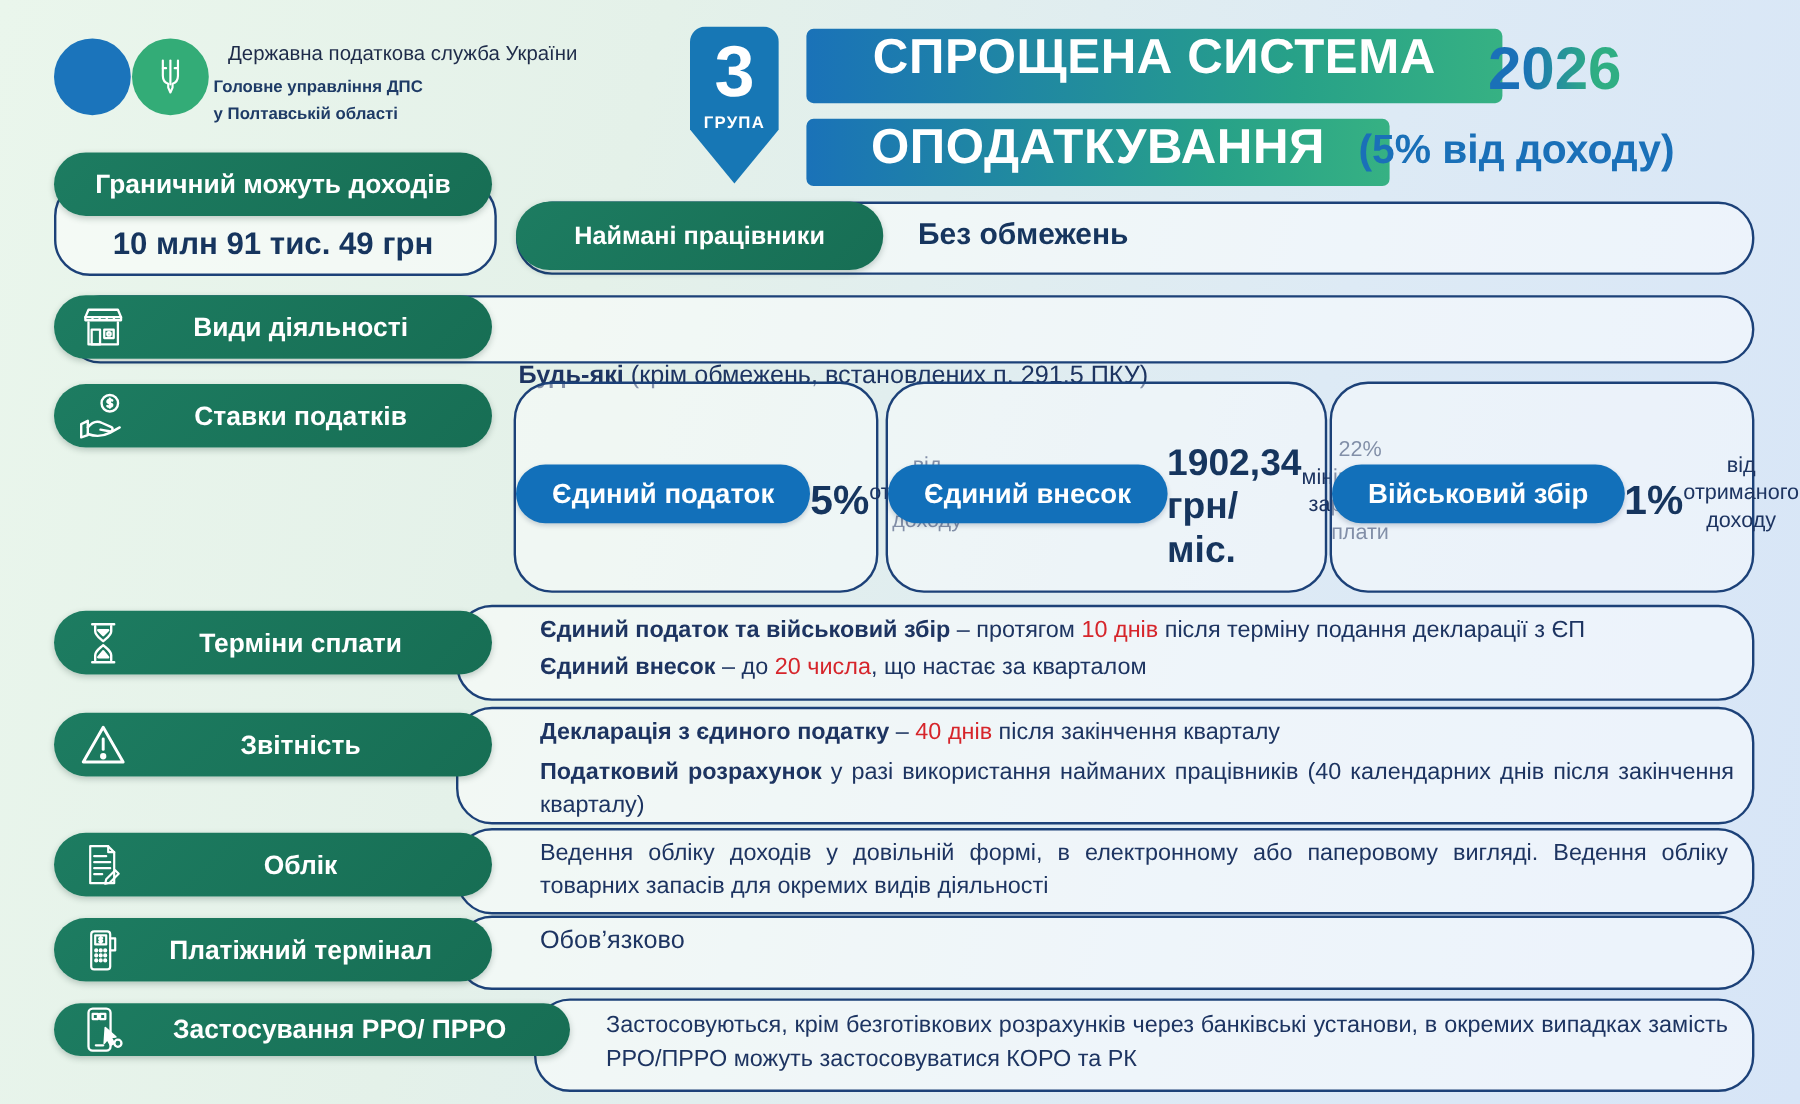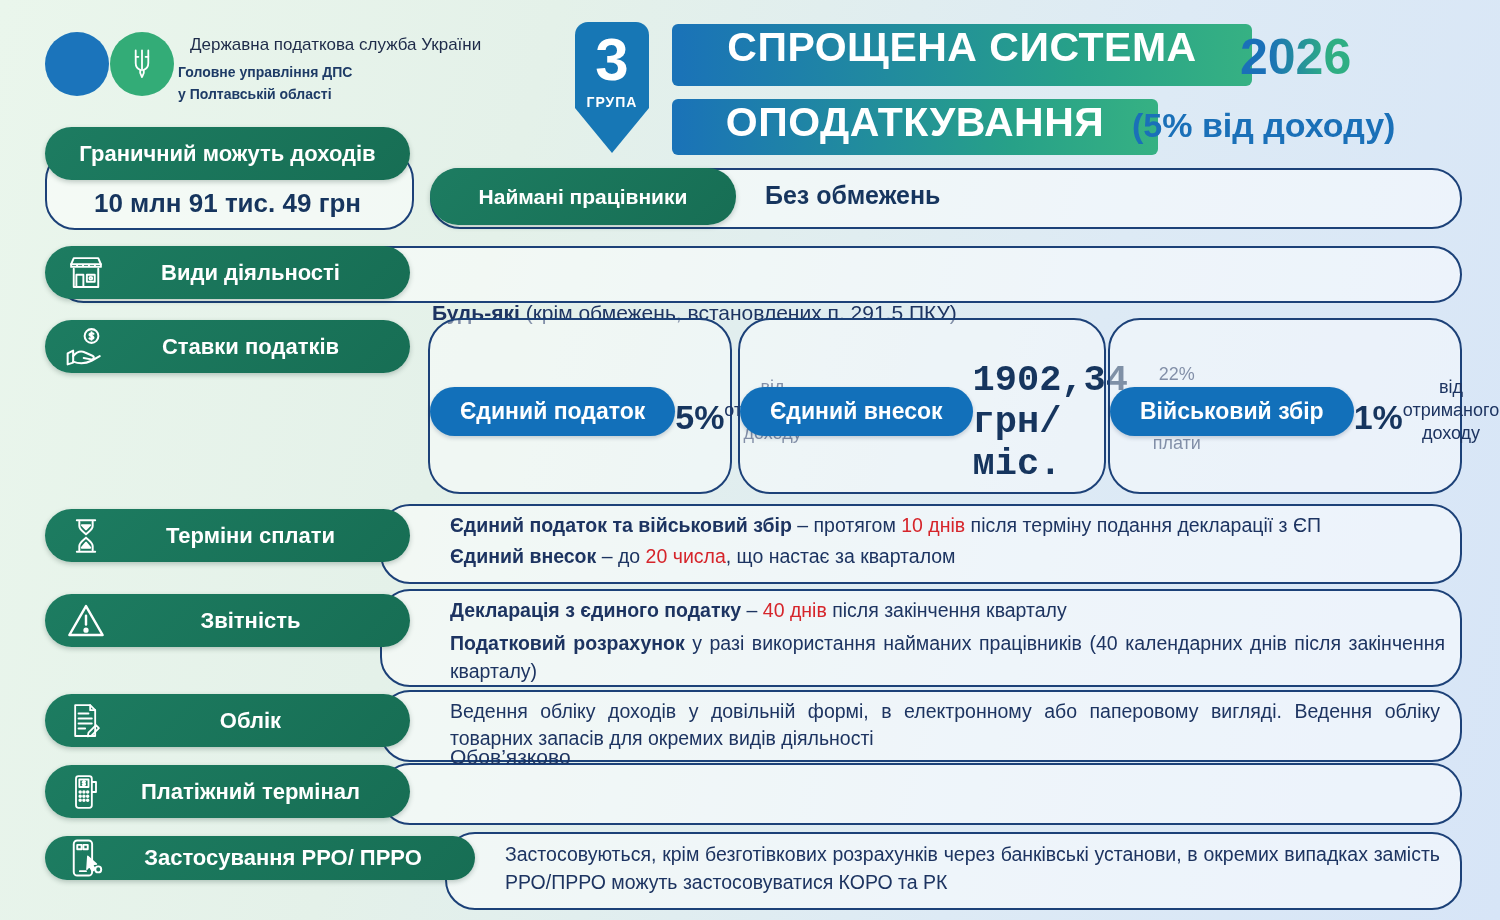--- a/index.html
+++ b/index.html
@@ -153,21 +153,21 @@
   </div>
 
   <div class="abs card" style="left:428px;top:318px;width:300px;height:172px;">
     <div class="bluepill">Єдиний податок</div>
     <div class="card-value" style="font-size:34px;margin-top:22px;">5%</div>
     <div class="card-note" style="margin-top:8px;">від отриманого доходу</div>
   </div>
 
   <div class="abs card" style="left:738px;top:318px;width:364px;height:172px;">
     <div class="bluepill">Єдиний внесок</div>
-    <div class="card-value" style="font-size:37px;margin-top:32px;font-family:Liberation Mono, monospace;">1902,34 грн/міс.</div>
+    <div class="card-value" style="font-size:31px;margin-top:32px;">1902,34 грн/міс.</div>
     <div class="card-note" style="margin-top:5px;width:300px;">22% мінімальної заробітної плати</div>
   </div>
 
   <div class="abs card" style="left:1108px;top:318px;width:350px;height:172px;">
     <div class="bluepill">Військовий збір</div>
     <div class="card-value" style="font-size:34px;margin-top:22px;">1%</div>
     <div class="card-note" style="margin-top:8px;">від отриманого доходу</div>
   </div>
 
   <div class="abs obox" style="left:380px;top:504px;width:1078px;height:76px;"></div>
@@ -232,21 +232,21 @@
           <circle cx="21.5" cy="29" r="1" fill="#ffffff"></circle>
           <circle cx="26" cy="29" r="1" fill="#ffffff"></circle>
         <circle cx="17" cy="34" r="1" fill="#ffffff"></circle>
           <circle cx="21.5" cy="34" r="1" fill="#ffffff"></circle>
           <circle cx="26" cy="34" r="1" fill="#ffffff"></circle>
         <path d="M31 12 h5 v12 h-5"></path>
       </svg>
     </span>
     <span class="pill-label">Платіжний термінал</span>
   </div>
-  <div class="abs body-text" style="left:450px;top:741px;font-size:21px;">Обов’язково</div>
+  <div class="abs body-text" style="left:450px;top:768px;font-size:21px;">Обов’язково</div>
 
   <div class="abs obox" style="left:445px;top:832px;width:1013px;height:74px;"></div>
   <div class="abs pill" style="left:45px;top:836px;width:430px;height:44px;">
     <span class="icon-slot">
       <svg class="ic" width="42" height="42" viewBox="0 0 48 48" fill="none" stroke="#ffffff" stroke-width="2.2" stroke-linecap="round" stroke-linejoin="round">
         <rect x="10" y="4" width="21" height="40" rx="4"></rect>
         <rect x="14" y="9" width="5" height="5"></rect>
         <rect x="21" y="9" width="5" height="5"></rect>
         <path d="M17 39 h7"></path>
         <path d="M26 22 l10 9 -4.5 0.5 3 5.5 -3.5 2 -3-5.5 -3 3.5 z" fill="#ffffff" stroke-width="1.6"></path>

